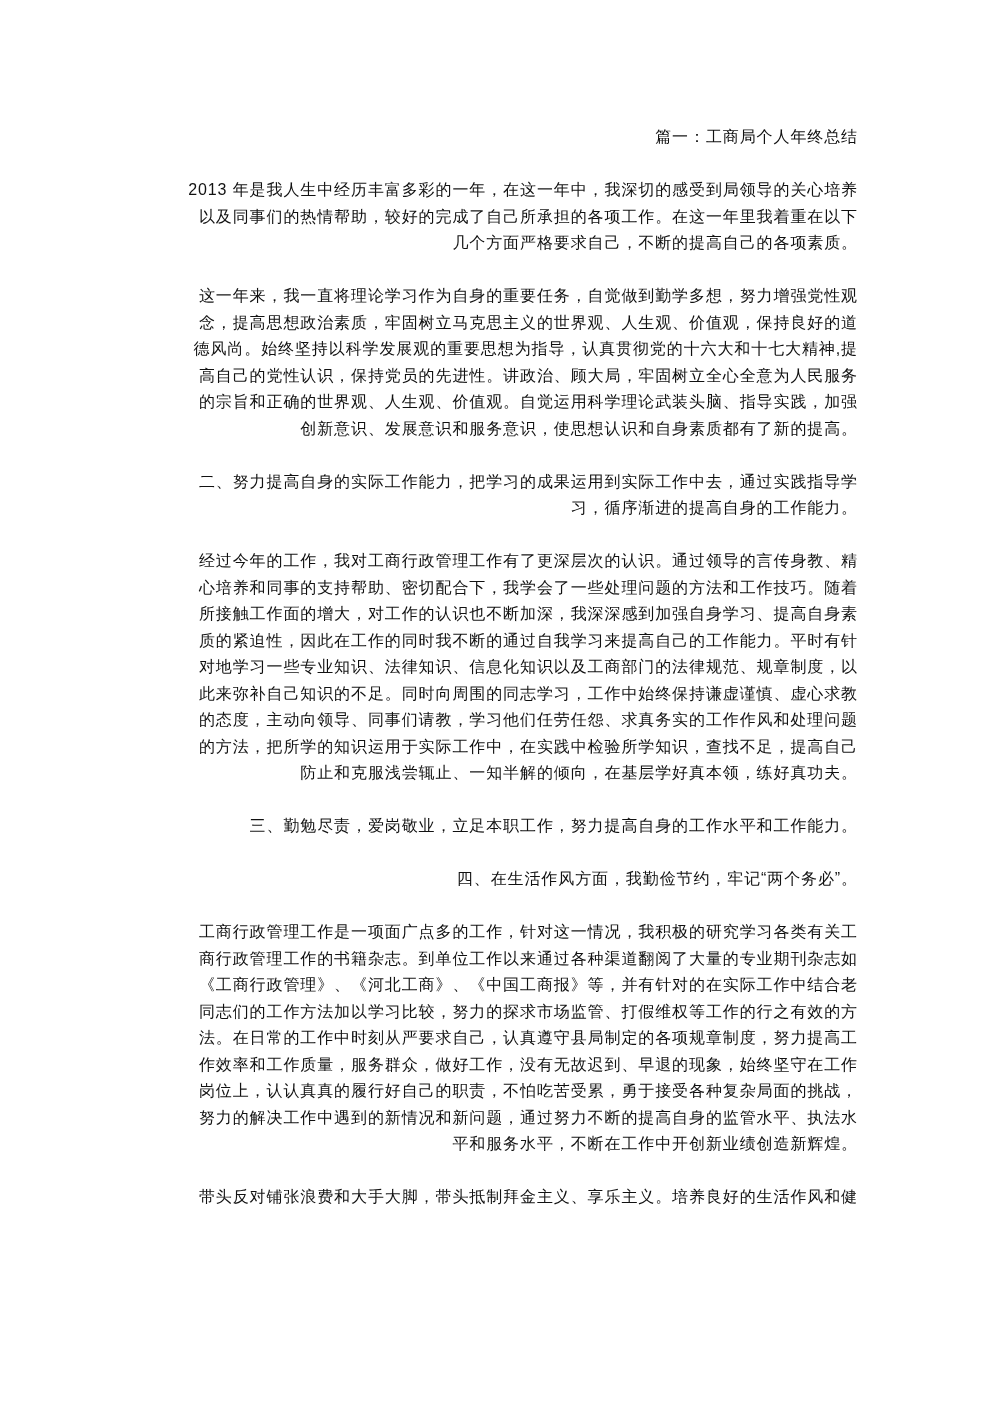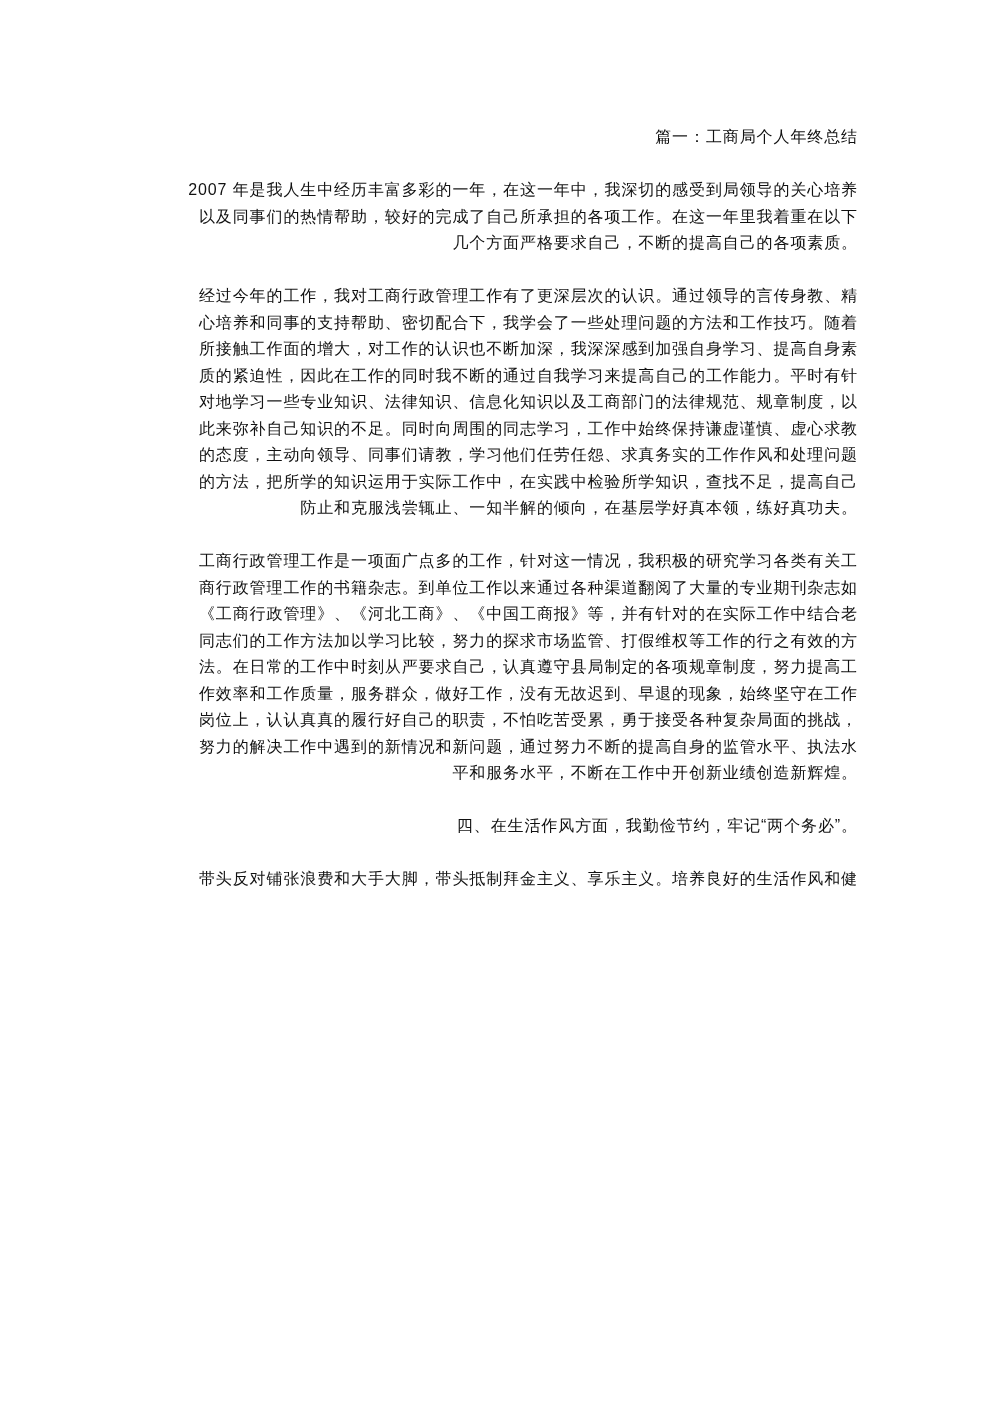--- a/index.html
+++ b/index.html
@@ -35,37 +35,46 @@
     margin-bottom: 0;
     margin-left: 28px;
   }
 </style>
 </head>
 <body>
 
 <div class="page">
   <div class="doc-content">
     <p class="para">篇一：工商局个人年终总结</p>
-    <p class="para">2007 年是我人生中经历丰富多彩的一年，在这一年中，我深切的感受到局领导的关心培养
+    <p class="para">2013 年是我人生中经历丰富多彩的一年，在这一年中，我深切的感受到局领导的关心培养
 以及同事们的热情帮助，较好的完成了自己所承担的各项工作。在这一年里我着重在以下
 几个方面严格要求自己，不断的提高自己的各项素质。</p>
+    <p class="para">&nbsp;这一年来，我一直将理论学习作为自身的重要任务，自觉做到勤学多想，努力增强党性观
+念，提高思想政治素质，牢固树立马克思主义的世界观、人生观、价值观，保持良好的道
+德风尚。始终坚持以科学发展观的重要思想为指导，认真贯彻党的十六大和十七大精神,提
+高自己的党性认识，保持党员的先进性。讲政治、顾大局，牢固树立全心全意为人民服务
+的宗旨和正确的世界观、人生观、价值观。自觉运用科学理论武装头脑、指导实践，加强
+创新意识、发展意识和服务意识，使思想认识和自身素质都有了新的提高。</p>
+    <p class="para">&nbsp;二、努力提高自身的实际工作能力，把学习的成果运用到实际工作中去，通过实践指导学
+习，循序渐进的提高自身的工作能力。</p>
     <p class="para">&nbsp;经过今年的工作，我对工商行政管理工作有了更深层次的认识。通过领导的言传身教、精
 心培养和同事的支持帮助、密切配合下，我学会了一些处理问题的方法和工作技巧。随着
 所接触工作面的增大，对工作的认识也不断加深，我深深感到加强自身学习、提高自身素
 质的紧迫性，因此在工作的同时我不断的通过自我学习来提高自己的工作能力。平时有针
 对地学习一些专业知识、法律知识、信息化知识以及工商部门的法律规范、规章制度，以
 此来弥补自己知识的不足。同时向周围的同志学习，工作中始终保持谦虚谨慎、虚心求教
 的态度，主动向领导、同事们请教，学习他们任劳任怨、求真务实的工作作风和处理问题
 的方法，把所学的知识运用于实际工作中，在实践中检验所学知识，查找不足，提高自己
 防止和克服浅尝辄止、一知半解的倾向，在基层学好真本领，练好真功夫。</p>
+    <p class="para">&nbsp;三、勤勉尽责，爱岗敬业，立足本职工作，努力提高自身的工作水平和工作能力。</p>
+    <p class="para">&nbsp;四、在生活作风方面，我勤俭节约，牢记“两个务必”。</p>
     <p class="para">&nbsp;工商行政管理工作是一项面广点多的工作，针对这一情况，我积极的研究学习各类有关工
 商行政管理工作的书籍杂志。到单位工作以来通过各种渠道翻阅了大量的专业期刊杂志如
 《工商行政管理》、《河北工商》、《中国工商报》等，并有针对的在实际工作中结合老
 同志们的工作方法加以学习比较，努力的探求市场监管、打假维权等工作的行之有效的方
 法。在日常的工作中时刻从严要求自己，认真遵守县局制定的各项规章制度，努力提高工
 作效率和工作质量，服务群众，做好工作，没有无故迟到、早退的现象，始终坚守在工作
 岗位上，认认真真的履行好自己的职责，不怕吃苦受累，勇于接受各种复杂局面的挑战，
 努力的解决工作中遇到的新情况和新问题，通过努力不断的提高自身的监管水平、执法水
 平和服务水平，不断在工作中开创新业绩创造新辉煌。</p>
-    <p class="para">&nbsp;四、在生活作风方面，我勤俭节约，牢记“两个务必”。</p>
     <p class="para">&nbsp;带头反对铺张浪费和大手大脚，带头抵制拜金主义、享乐主义。培养良好的生活作风和健</p>
   </div>
 </div>
 
 </body></html>

